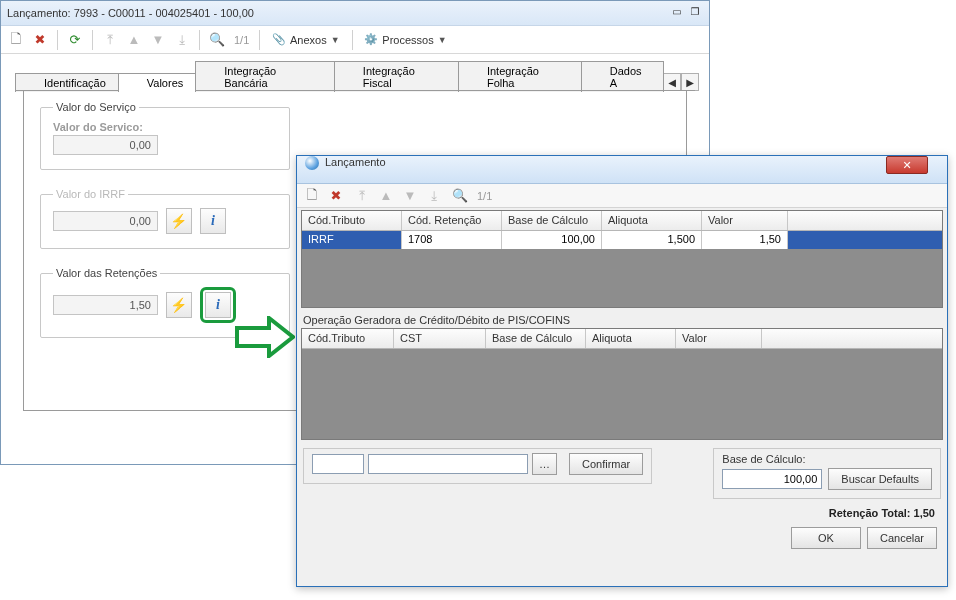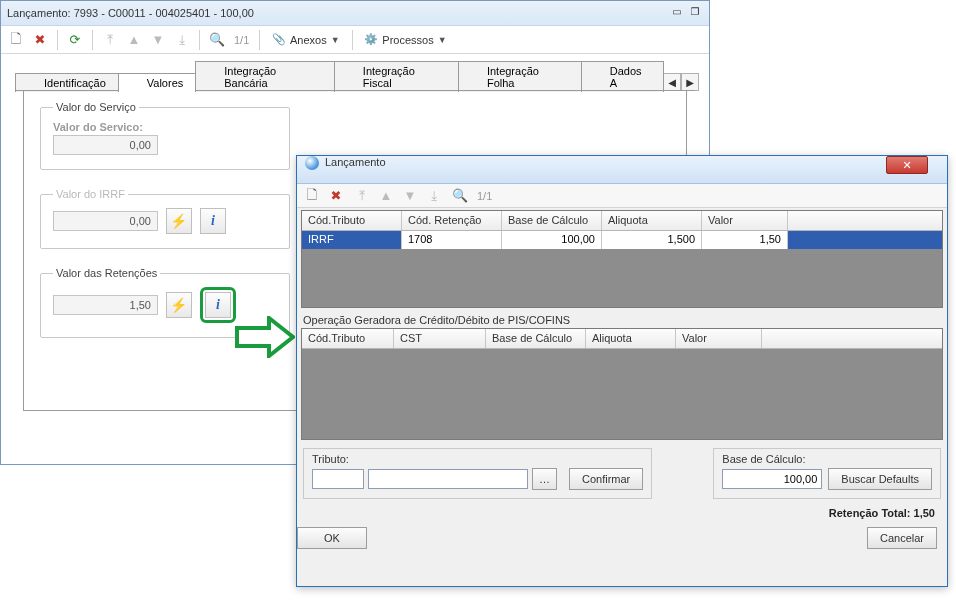--- a/index.html
+++ b/index.html
@@ -308,21 +308,21 @@
 
   .total-row {
     text-align:right;
     padding:4px 12px;
     font-weight:bold;
     color:#222;
   }
   .dlg-buttons {
     text-align:right;
     padding:4px 10px 8px 0;
-    display:flex;justify-content:space-between;gap:6px;
+    display:flex;justify-content:flex-end;gap:6px;
   }
 
   
   .g1c1{width:100px}.g1c2{width:100px}.g1c3{width:100px}.g1c4{width:100px}.g1c5{width:86px;border-right:none}
   
   .g2c1{width:92px}.g2c2{width:92px}.g2c3{width:100px}.g2c4{width:90px}.g2c5{width:86px;border-right:none}
 </style>
 </head>
 <body>
 
@@ -458,21 +458,20 @@
         <div class="gh g2c3">Base de Cálculo</div>
         <div class="gh g2c4">Aliquota</div>
         <div class="gh g2c5">Valor</div>
       </div>
       <div class="grid2-body"></div>
     </div>
   </div>
 
   <div class="bottom-inputs">
     <div class="field-box" style="flex:0 0 auto">
-      <span class="flabel">Tributo:</span>
       <div style="display:flex;gap:4px;align-items:center">
         <input class="txt" style="width: 52px;" value="">
         <input class="txt" style="width: 160px;" value="">
         <span class="btn small">…</span>
         <span class="btn" style="margin-left:8px">Confirmar</span>
       </div>
     </div>
     <div class="field-box" style="margin-left:auto">
       <span class="flabel">Base de Cálculo:</span>
       <div style="display:flex;gap:6px;align-items:center">

